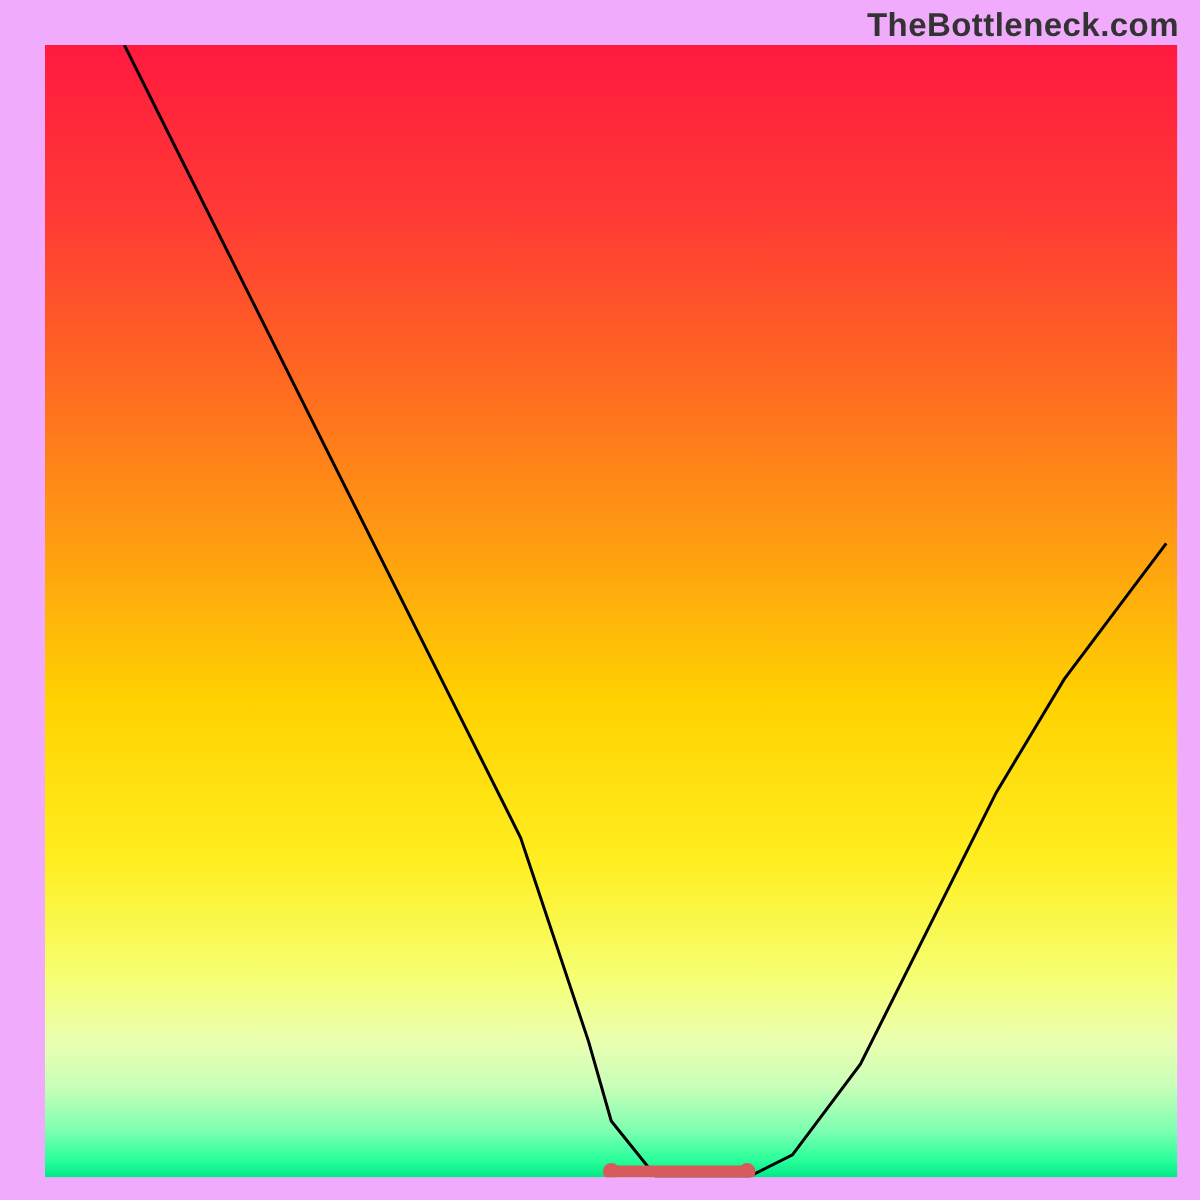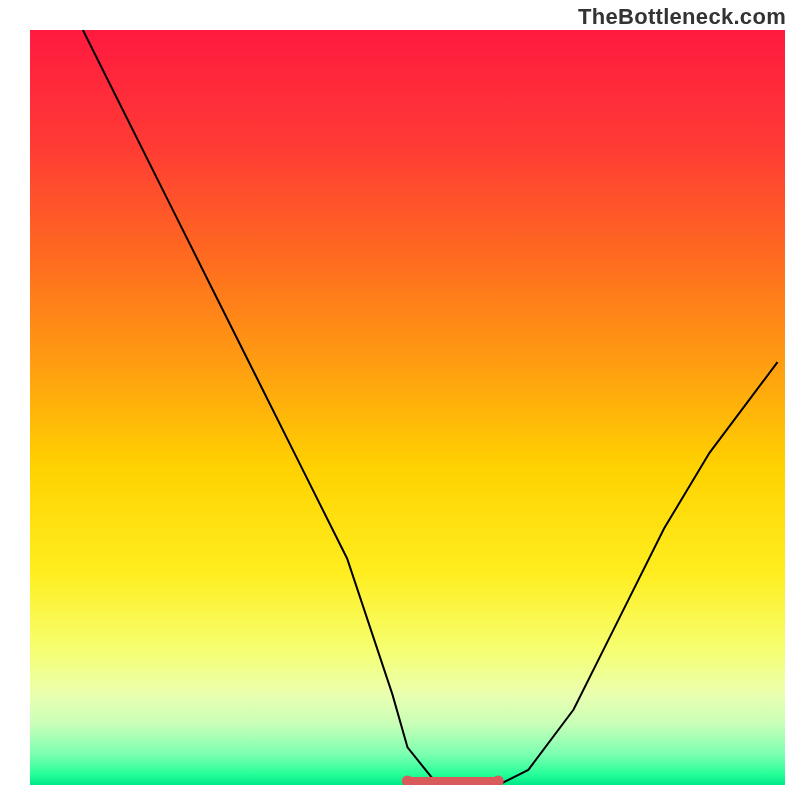--- a/index.html
+++ b/index.html
@@ -8,21 +8,21 @@
     width: 800px;
     height: 800px;
     background: #000;
     font-family: Arial, Helvetica, sans-serif;
     overflow: hidden;
   }
   .frame {
     position: relative;
     width: 800px;
     height: 800px;
-    background: #ffffff;
+    background: #f0abfc;
   }
   .watermark {
     position: absolute;
     top: 4px;
     right: 14px;
     color: #333;
     font-size: 22px;
     font-weight: 600;
     letter-spacing: 0.3px;
     z-index: 5;

